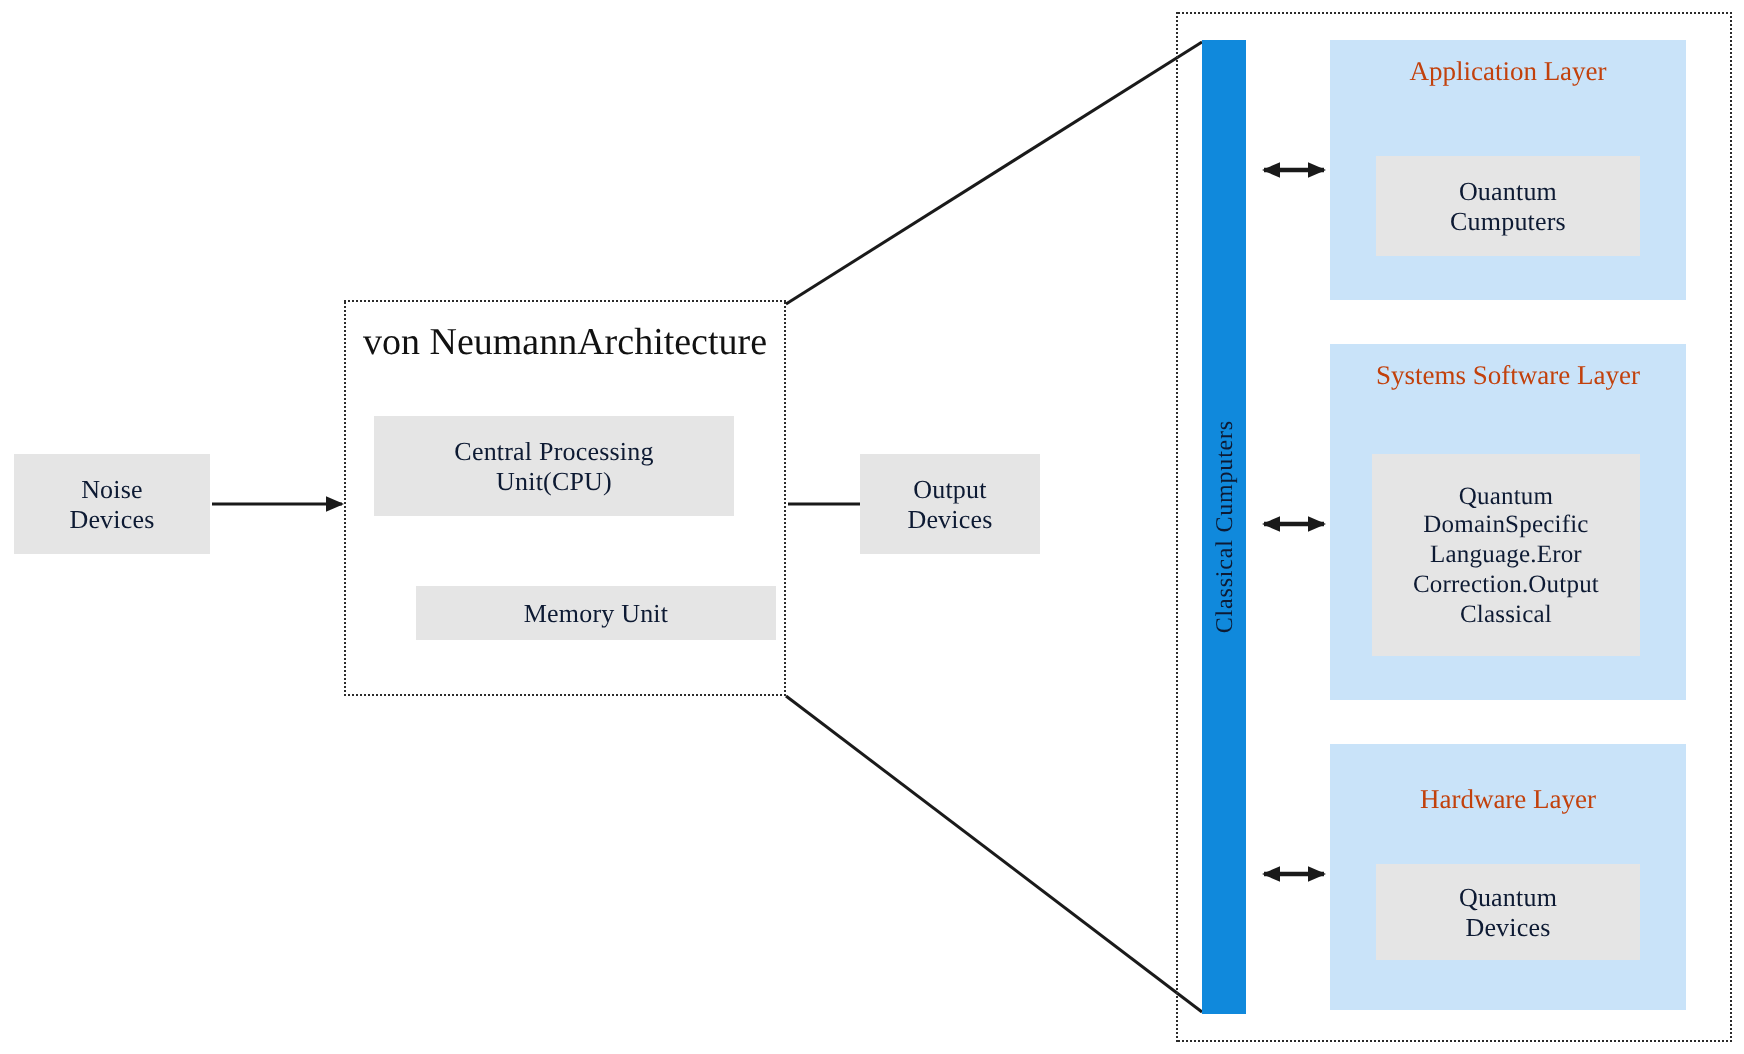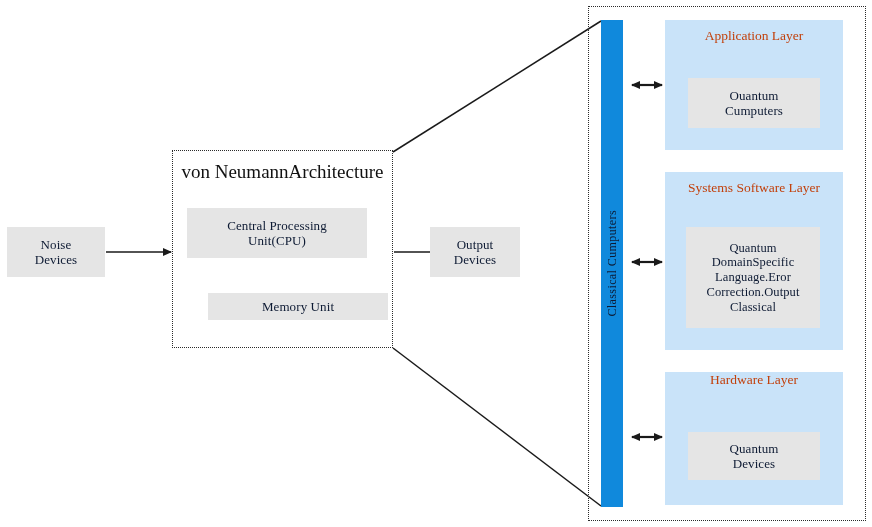--- a/index.html
+++ b/index.html
@@ -176,21 +176,21 @@
     <div>
       <span>Quantum</span>
       <span>DomainSpecific</span>
       <span>Language.Eror</span>
       <span>Correction.Output</span>
       <span>Classical</span>
     </div>
   </div>
 
   <div class="abs layer-panel" style="left:665px;top:372px;width:178px;height:133px;"></div>
-  <div class="layer-title" style="left:665px;top:372px;width:178px;">Hardware Layer</div>
+  <div class="layer-title" style="left:665px;top:392px;width:178px;">Hardware Layer</div>
   <div class="abs blue-box" style="left:688px;top:432px;width:132px;height:48px;">
     <div>
       <span>Quantum</span>
       <span>Devices</span>
     </div>
   </div>
 
 </div>
 
 </body></html>

